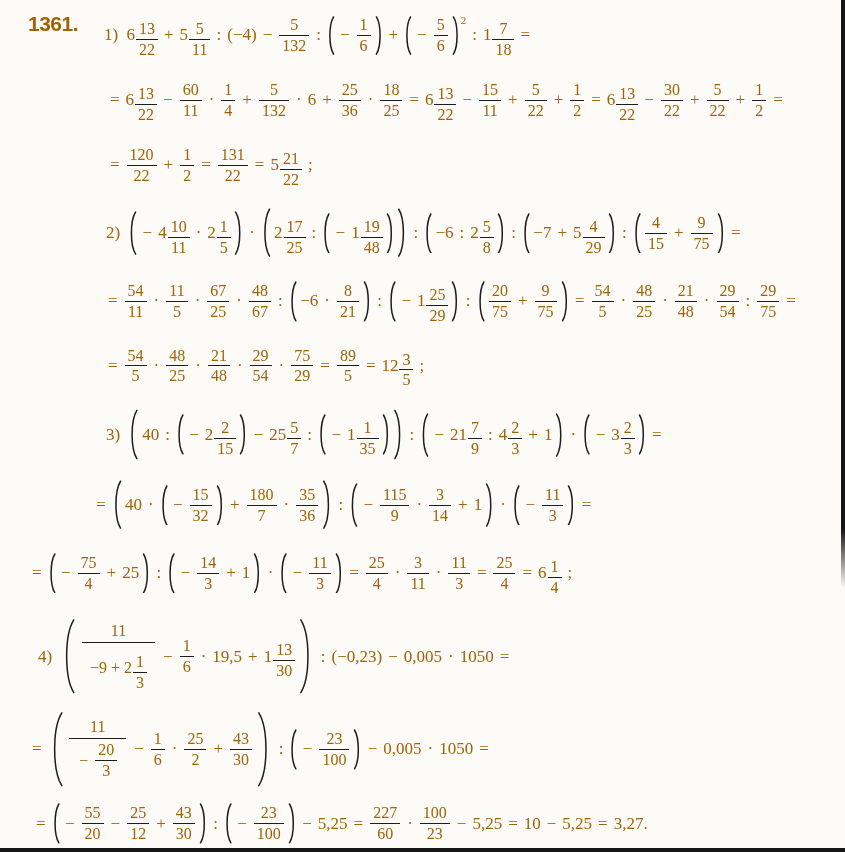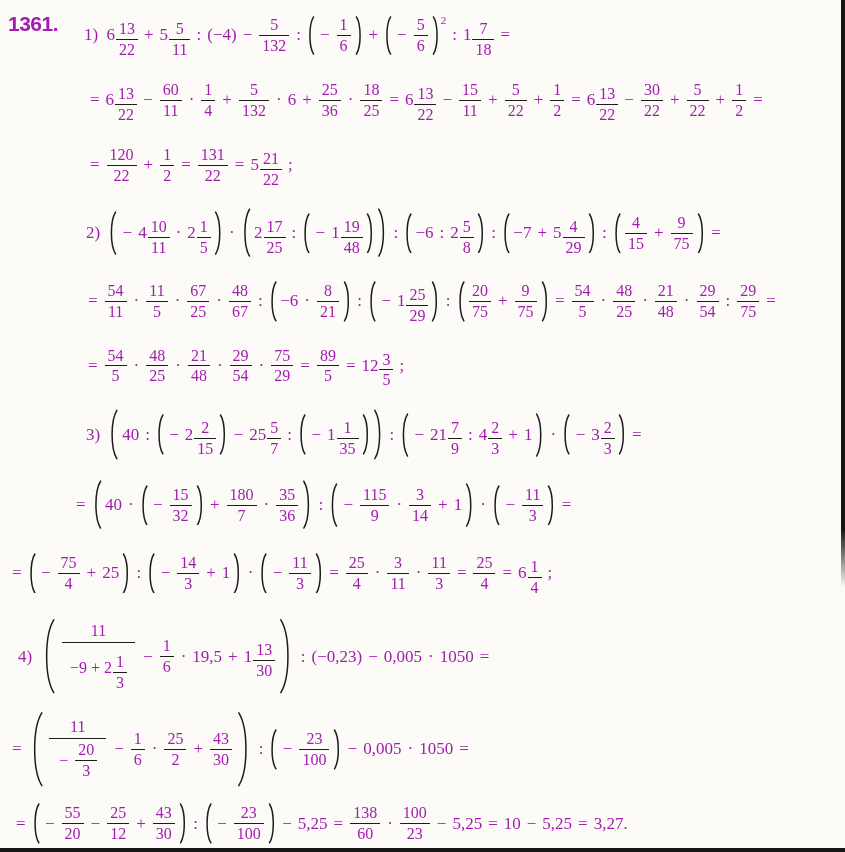--- a/index.html
+++ b/index.html
@@ -27,21 +27,21 @@
   .paren{margin:0 1px;flex:none;display:inline-block;}
   .problem-label{font-family:"Liberation Sans", sans-serif;font-weight:800;
                  font-size:21px;letter-spacing:-0.5px;margin:0 24px 0 8px;align-self:flex-start;}
   .edge-right{position:absolute;top:0;right:0;width:4px;height:588px;
               background:linear-gradient(#151515 90%,rgba(21,21,21,0));}
   .edge-bottom{position:absolute;left:0;bottom:0;width:100%;height:4px;background:#151515;}
 </style>
 </head>
 <body>
 
-<div class="page" style="background: rgb(252, 251, 247); color: #a21caf;">
+<div class="page" style="background: rgb(252, 251, 247); color: #a16207; padding-left: 20px;">
   <div class="edge-right"></div>
   <div class="edge-bottom"></div>
 <div class="line" style="margin-left: 0px; margin-bottom: 18px;">
       <span class="problem-label">1361.</span>
       <span class="tok">1) </span>
       <span class="mixed">
         <span class="whole">6</span>
         <span class="frac">
           <span class="num">13</span>
           <span class="den">22</span>
@@ -798,21 +798,21 @@
         <span class="num">23</span>
         <span class="den">100</span>
       </span>
       <svg viewBox="0 0 10 40" preserveAspectRatio="none" class="paren" style="height: 2.4em; width: 0.552em;">
         <path d="M1.6 1 C7 9 7 31 1.6 39" fill="none" stroke="#1c1c1c" stroke-width="1.5" stroke-linecap="round" vector-effect="non-scaling-stroke"></path>
       </svg>
       <span class="tok op">−</span>
       <span class="tok">5,25</span>
       <span class="tok op">=</span>
       <span class="frac">
-        <span class="num">138</span>
+        <span class="num">227</span>
         <span class="den">60</span>
       </span>
       <span class="tok op">·</span>
       <span class="frac">
         <span class="num">100</span>
         <span class="den">23</span>
       </span>
       <span class="tok op">−</span>
       <span class="tok">5,25</span>
       <span class="tok op">=</span>

